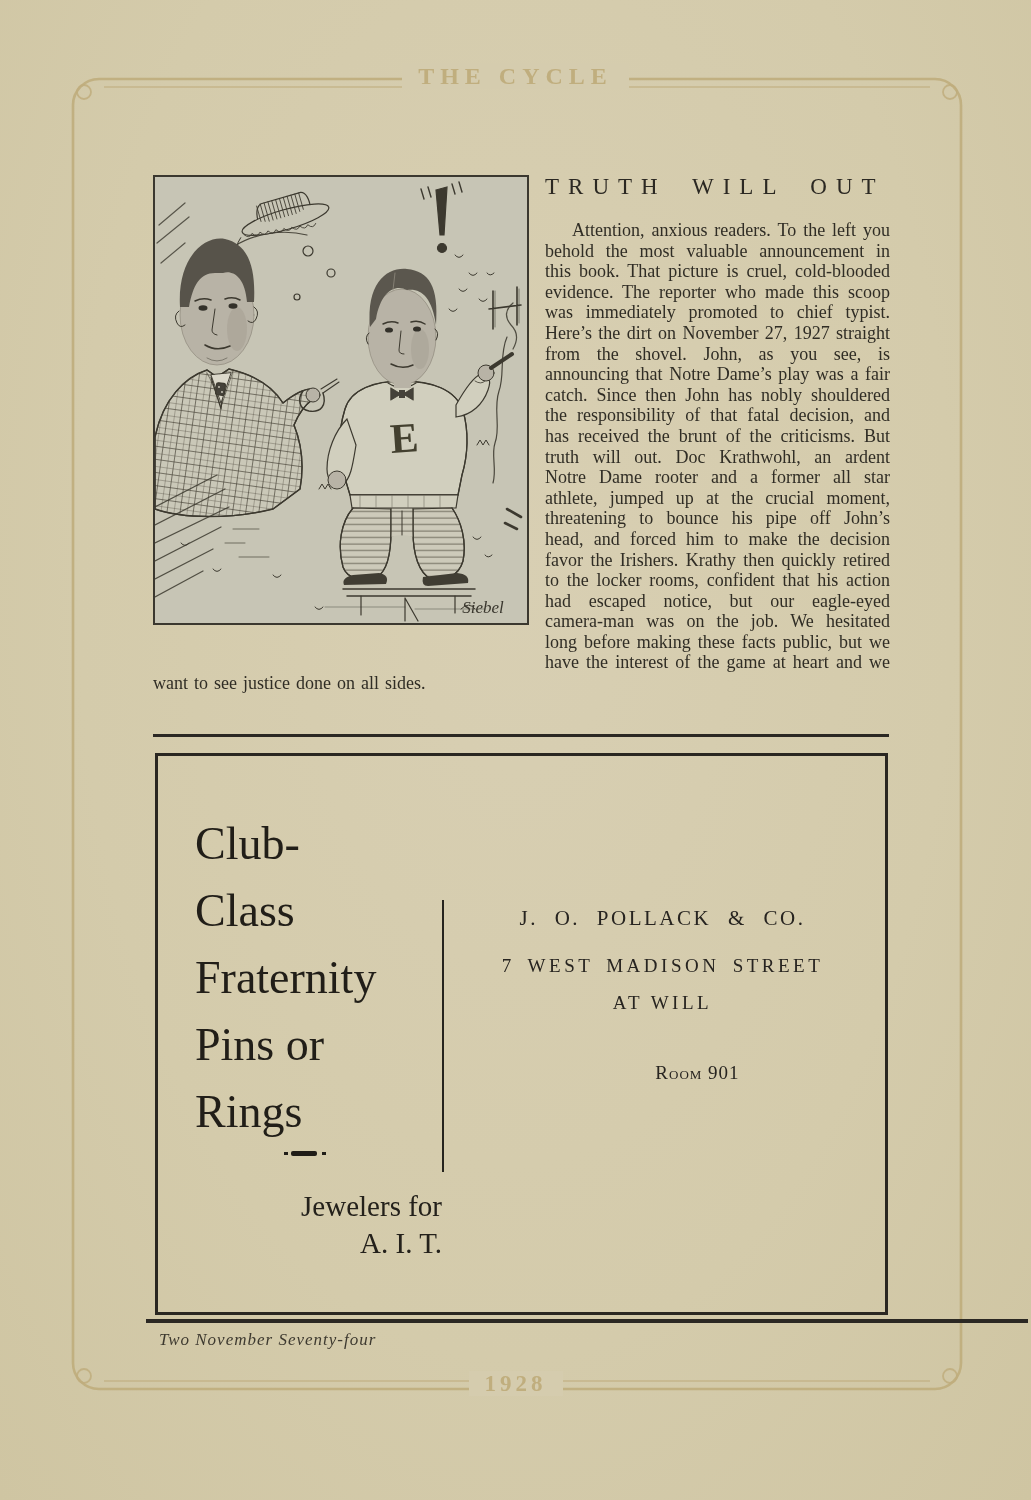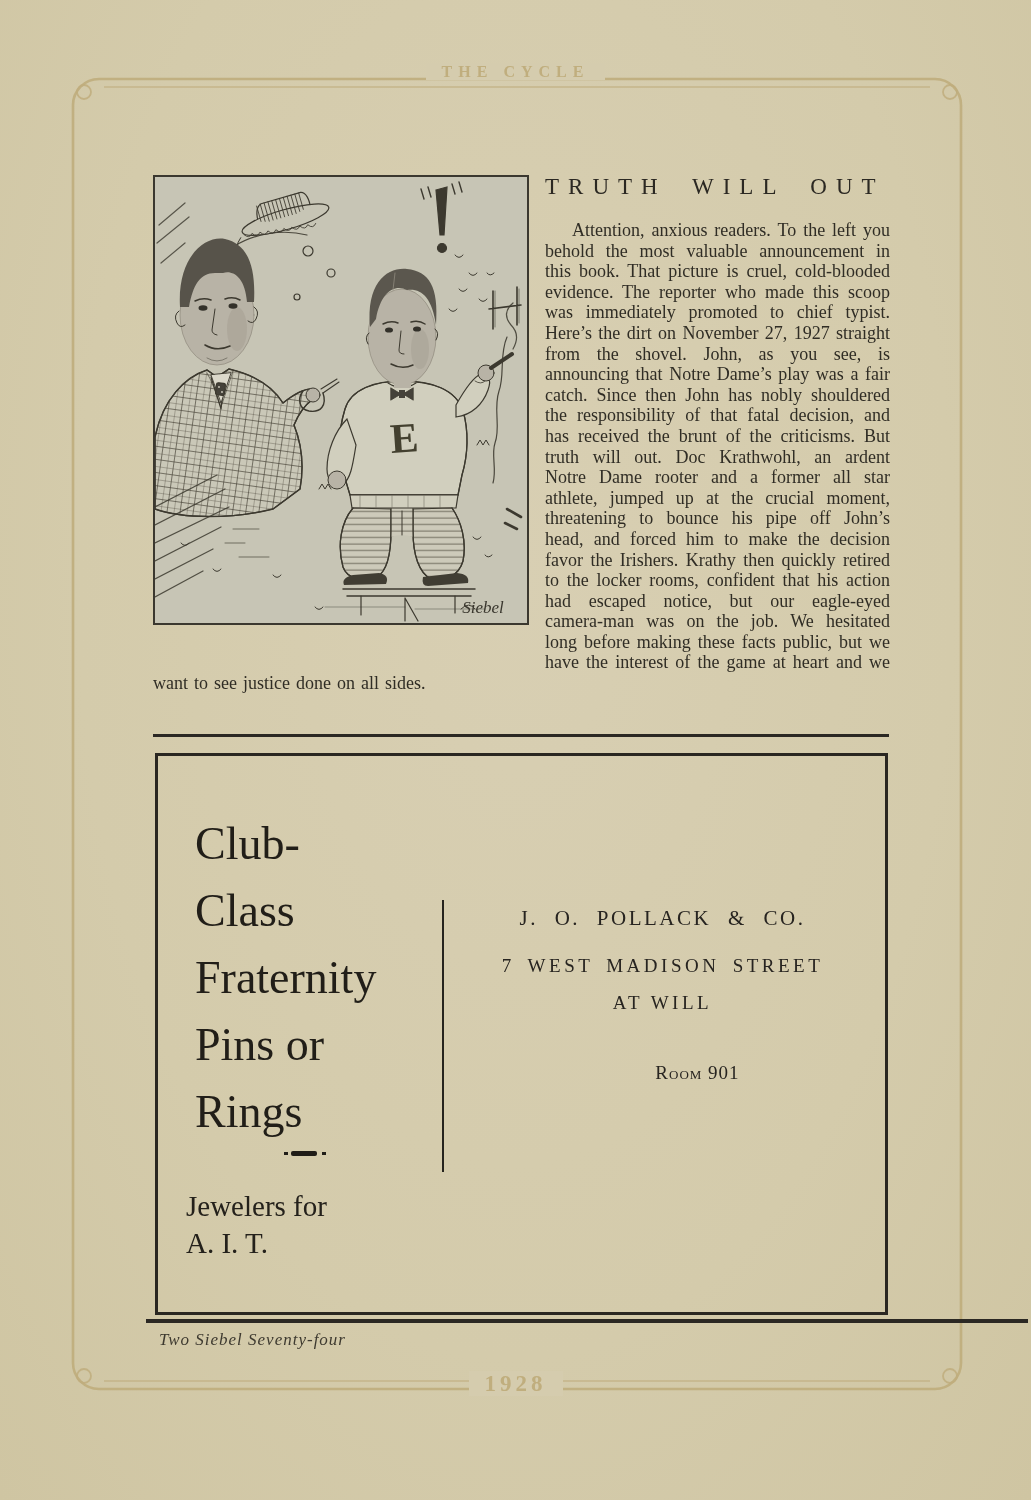--- a/index.html
+++ b/index.html
@@ -10,21 +10,21 @@
     background:radial-gradient(ellipse at 50% 38%, #d8cfb3 0%, #d4cbab 60%, #cfc5a2 100%);
     font-family:"Liberation Serif", serif;
     color:#2e2b24;
     overflow:hidden;
   }
   
   .frame-svg{position:absolute;left:0;top:0;width:100%;height:100%;}
   .masthead, .year-label{
     position:absolute;left:0;width:100%;text-align:center;
     color:#c0ae7e;font-weight:bold;letter-spacing:6px;
-    font-size:16px;
+    font-size:24px;
   }
   .masthead{top:63px;}
   .year-label{top:1371px;font-size:23px;letter-spacing:4px;}
   .masthead span,.year-label span{background:#d5ccae;padding:0 16px;}
 
   
   .article{position:absolute;left:153px;top:172px;width:737px;}
   .photo{
     float:left;width:372px;height:446px;
     border:2px solid #3b382f;background:#c7c5b5;
@@ -57,21 +57,21 @@
   .ad-right{position:absolute;left:286px;top:0;width:437px;text-align:center;color:#272420;}
   .ad-company{position:absolute;left:0;top:150px;width:100%;font-size:21px;font-weight:normal;letter-spacing:2.5px;word-spacing:9px;}
   .ad-addr1{position:absolute;left:0;top:199px;width:100%;font-size:19px;letter-spacing:3.5px;word-spacing:5px;}
   .ad-addr2{position:absolute;left:0;top:236px;width:100%;font-size:19px;letter-spacing:3.5px;}
   .ad-room{position:absolute;left:0;top:306px;width:100%;font-size:19px;font-variant:small-caps;letter-spacing:1px;margin-left:35px;}
   .ornament{position:absolute;left:124px;top:393px;width:46px;height:10px;}
   .ornament .bar{position:absolute;left:9px;top:2px;width:26px;height:5px;background:#201d18;border-radius:2px;}
   .ornament .tickL,.ornament .tickR{position:absolute;top:3px;width:4px;height:3px;background:#201d18;}
   .ornament .tickL{left:2px;}
   .ornament .tickR{right:2px;}
-  .ad-tagline{position:absolute;left:28px;top:432px;width:256px;text-align:left;font-size:29px;line-height:37px;color:#24211b;}
+  .ad-tagline{position:absolute;left:28px;top:432px;width:256px;text-align:right;font-size:29px;line-height:37px;color:#24211b;}
 
   
   .page-number{
     position:absolute;left:159px;top:1330px;
     font-style:italic;font-size:17px;letter-spacing:1px;color:#3e3a30;
   }
 </style>
 </head>
 <body>
 
@@ -262,17 +262,17 @@
     </div>
 
     <div class="ad-tagline">
       <div>Jewelers for</div>
       <div>A. I. T.</div>
     </div>
   </div>
 
   <div class="rule-bottom"></div>
 
-  <div class="page-number">Two Siebel Seventy-four</div>
+  <div class="page-number">Two November Seventy-four</div>
 
   <div class="year-label"><span>1928</span></div>
 
 </div>
 
 </body></html>

